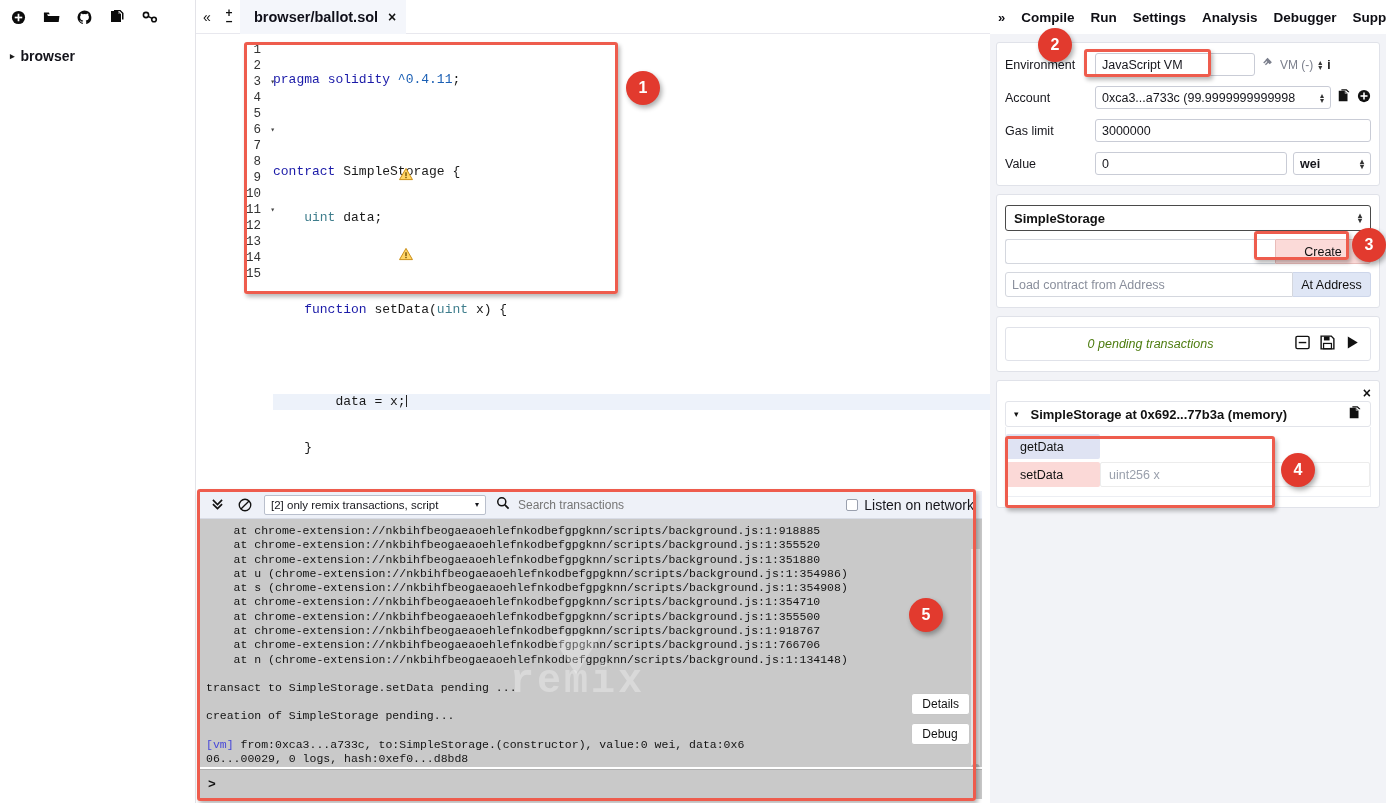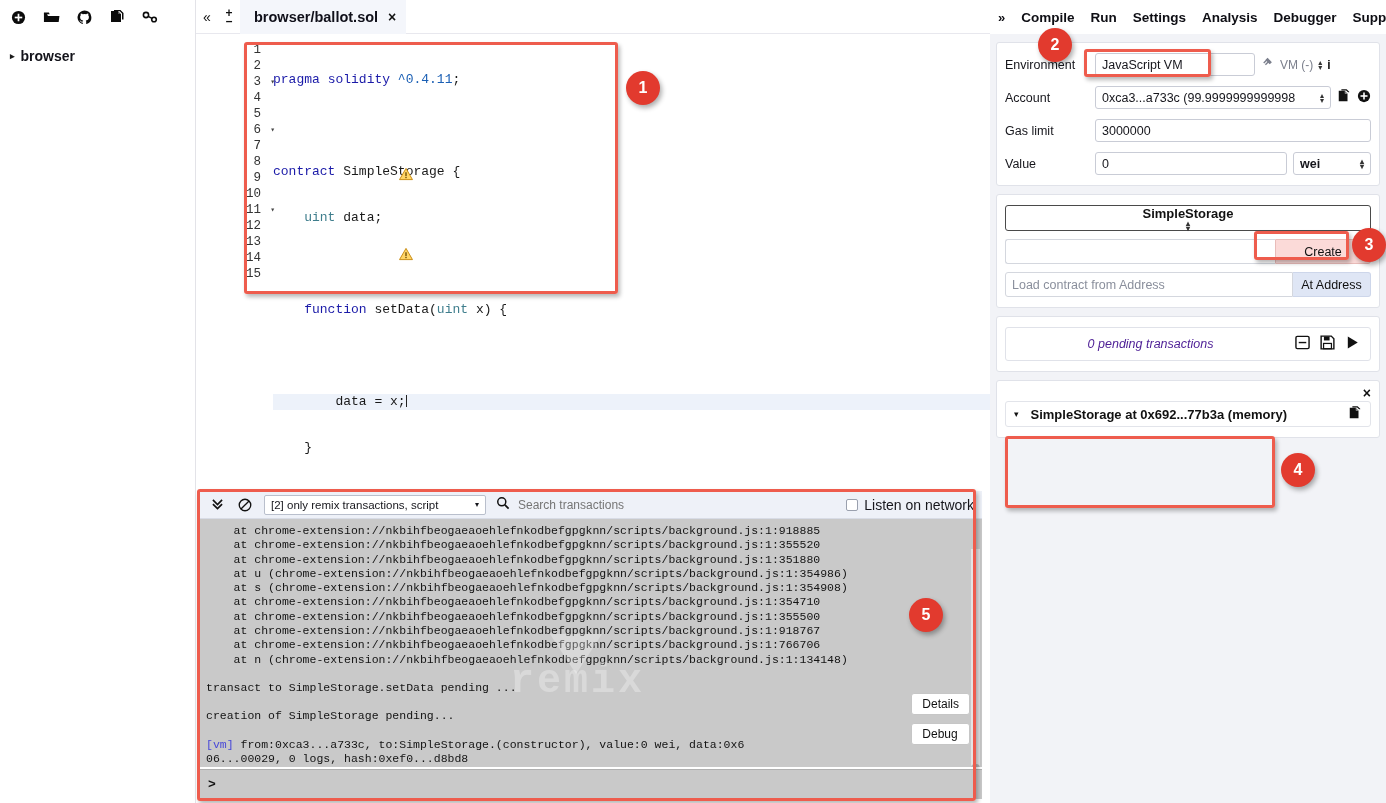--- a/index.html
+++ b/index.html
@@ -342,21 +342,20 @@
   .contract-sel {
     width: 100%; height: 26px;
     border: 1px solid #4a4a4a;
     border-radius: 3px;
     background: #ffffff;
     display: flex; align-items: center; justify-content: space-between;
     padding: 0 8px;
     font-size: 13px; font-weight: bold; color: #111;
     margin-bottom: 8px;
     cursor: pointer;
-    flex-direction: column;
   }
   .create-row { display: flex; margin-bottom: 8px; }
   .ctor-input {
     flex: 1; height: 25px;
     border: 1px solid #d4d7de; border-right: none;
     border-radius: 3px 0 0 3px;
     background: #ffffff;
   }
   .create-btn {
     width: 96px; height: 25px;
@@ -391,21 +390,21 @@
   .pending-box {
     height: 34px;
     border: 1px solid #e0e2e9;
     border-radius: 3px;
     background: #ffffff;
     display: flex; align-items: center;
     padding: 0 10px 0 0;
   }
   .pending-txt {
     flex: 1; text-align: center;
-    font-size: 12.5px; font-style: italic; color: #4c1d95;
+    font-size: 12.5px; font-style: italic; color: #4d7c0f;
   }
   .pending-icons { display: flex; align-items: center; gap: 10px; font-size: 14px; color: #111; }
 
   .inst-card {
     position: relative;
     background: #ffffff;
     border: 1px solid #e0e2e9;
     border-radius: 3px;
     margin: 8px 6px;
     padding: 20px 8px 10px 8px;
@@ -796,20 +795,34 @@
         <span class="cv">▾</span>
         <span>SimpleStorage at 0x692...77b3a (memory)</span>
         <span class="copy">
           <svg width="14" height="14" viewBox="0 0 16 16">
               <path d="M2 2 L9 2 L9 5 L12 5 L12 14 L2 14 Z" fill="#111"></path>
               <path d="M9 2 L12 5 L9 5 Z" fill="#777"></path>
               <path d="M5 0.2 L11 0.2 L14 3.2 L14 3.8 L12.6 3.8 L10.4 1.6 L5 1.6 Z" fill="#111"></path>
             </svg>
         </span>
       </div>
+      <div class="fn-list">
+        <div class="fn-row">
+          <div class="fn-btn call">getData</div>
+          <div class="fn-input empty">
+            <span></span>
+          </div>
+        </div>
+        <div class="fn-row">
+          <div class="fn-btn send">setData</div>
+          <div class="fn-input">
+            <span>uint256 x</span>
+          </div>
+        </div>
+      </div>
     </div>
   </div>
 
   <div class="ann-box" style="left:244px; top:42px; width:374px; height:252px;"></div>
   <div class="ann-badge" style="left:626px; top:71px;">1</div>
 
   <div class="ann-box" style="left:1084px; top:49px; width:127px; height:28px;"></div>
   <div class="ann-badge" style="left:1038px; top:28px;">2</div>
 
   <div class="ann-box" style="left:1254px; top:231px; width:95px; height:29px;"></div>

